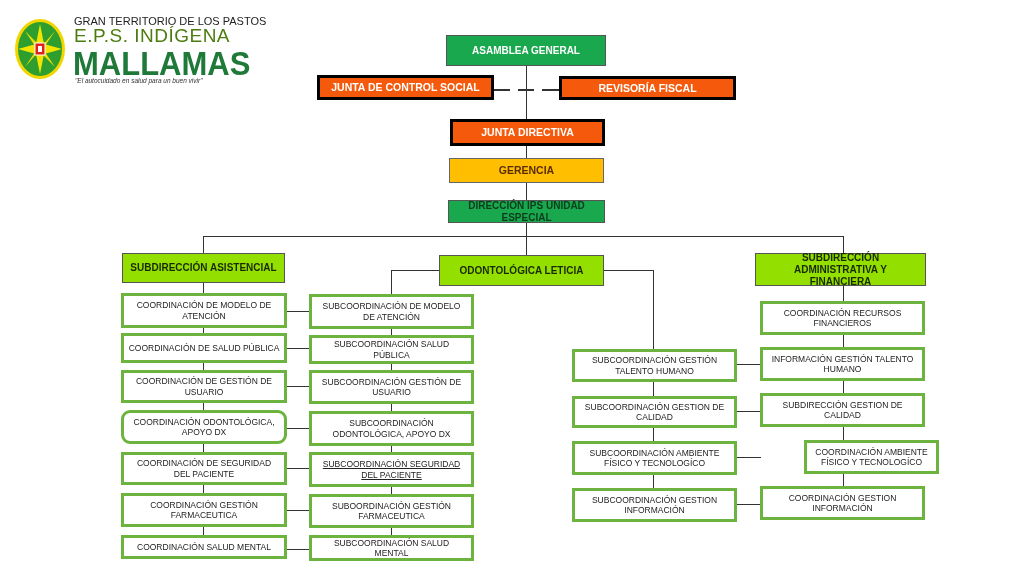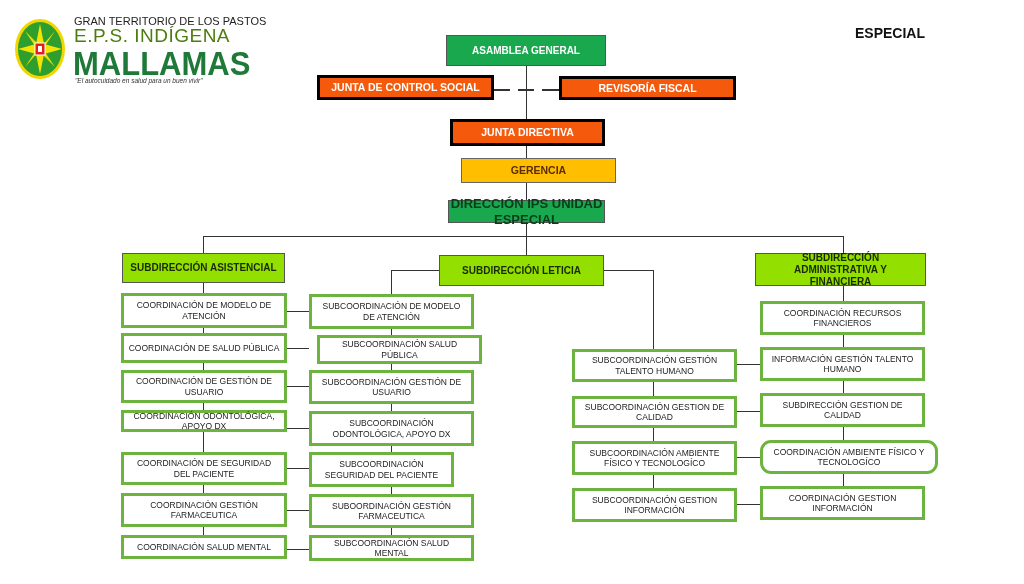--- a/index.html
+++ b/index.html
@@ -2,21 +2,21 @@
 <html><head>
 <meta charset="utf-8">
 <style>
   html, body { margin:0; padding:0; background:#ffffff; }
   body { width:1024px; height:584px; position:relative; overflow:hidden; font-family:"Liberation Sans", sans-serif; }
   .abs { position:absolute; box-sizing:border-box; }
   .box { position:absolute; box-sizing:border-box; display:flex; align-items:center; justify-content:center; text-align:center; font-weight:bold; line-height:1.2; }
   .green-top { background:#1aa84e; color:#ffffff; border:1px solid #555; font-size:10px; }
   .orange { background:#f55a0c; color:#ffffff; border:3px solid #000000; font-size:10.5px; }
   .yellow { background:#ffbf00; color:#5a2c00; border:1px solid #666; font-size:10.5px; }
-  .dir { background:#1aa84e; color:#0a3d1c; border:1px solid #555; font-size:13px; }
+  .dir { background:#1aa84e; color:#0a3d1c; border:1px solid #555; font-size:10px; }
   .lime { background:#93e000; color:#1a2a00; border:1px solid #555; font-size:10px; }
   .node { background:#ffffff; border:3px solid #6db33f; color:#222; font-weight:normal; font-size:8.5px; padding:0 4px; }
   .line { position:absolute; background:#333; }
   .title { position:absolute; font-weight:bold; font-size:14px; text-align:center; color:#111; line-height:1.4; }
   .logo-t1 { position:absolute; font-weight:normal; font-size:11px; color:#222; }
   .logo-t2 { position:absolute; font-size:19px; color:#4d7c0f; letter-spacing:0.5px; }
   .logo-t3 { position:absolute; font-weight:bold; font-size:31px; color:#1f7a3a; letter-spacing:0px; transform:scaleY(1.1); transform-origin:top left; }
   .logo-t4 { position:absolute; font-size:6.5px; color:#333; font-style:italic; }
 </style>
 </head>
@@ -31,21 +31,20 @@
     <rect x="21" y="25" width="10" height="12" fill="#e0201a" stroke="#fff" stroke-width="1"></rect>
     <rect x="24" y="28" width="4" height="6" fill="#fff"></rect>
   </svg>
   <div class="logo-t1" style="left:74px;top:15px;">GRAN TERRITORIO DE LOS PASTOS</div>
   <div class="logo-t2" style="left:74px;top:25px;">E.P.S. INDÍGENA</div>
   <div class="logo-t3" style="left:73px;top:44px;">MALLAMAS</div>
   <div class="logo-t4" style="left:75px;top:77px;">"El autocuidado en salud para un buen vivir"</div>
 </div>
 
 <div class="title" style="left:780px;top:24px;width:220px;">
-  <div>ESPECIAL</div>
 </div>
 
 <div>
 
   <div class="line" style="left:526px;top:66px;width:1px;height:171px;"></div>
 
   <div class="line" style="left:494px;top:89px;width:16px;height:2px;"></div>
   <div class="line" style="left:518px;top:89px;width:16px;height:2px;"></div>
   <div class="line" style="left:542px;top:89px;width:17px;height:2px;"></div>
 
@@ -75,45 +74,45 @@
   <div class="line" style="left:737px;top:364px;width:24px;height:1px;"></div>
   <div class="line" style="left:737px;top:411px;width:24px;height:1px;"></div>
   <div class="line" style="left:737px;top:457px;width:24px;height:1px;"></div>
   <div class="line" style="left:737px;top:504px;width:24px;height:1px;"></div>
 </div>
 
 <div class="box green-top" style="left:446px;top:35px;width:160px;height:31px;">ASAMBLEA GENERAL</div>
 <div class="box orange" style="left:317px;top:75px;width:177px;height:25px;">JUNTA DE CONTROL SOCIAL</div>
 <div class="box orange" style="left:559px;top:76px;width:177px;height:24px;">REVISORÍA FISCAL</div>
 <div class="box orange" style="left:450px;top:119px;width:155px;height:27px;">JUNTA DIRECTIVA</div>
-<div class="box yellow" style="left:461px;top:158px;width:155px;height:25px;">GERENCIA</div>
+<div class="box yellow" style="left:449px;top:158px;width:155px;height:25px;">GERENCIA</div>
 <div class="box dir" style="left:448px;top:200px;width:157px;height:23px;">DIRECCIÓN IPS UNIDAD ESPECIAL</div>
 
 <div class="box lime" style="left:122px;top:253px;width:163px;height:30px;text-align:center;">SUBDIRECCIÓN ASISTENCIAL</div>
-<div class="box lime" style="left:439px;top:255px;width:165px;height:31px;">SUBDIRECCIÓN LETICIA</div>
+<div class="box lime" style="left:439px;top:255px;width:165px;height:31px;">ODONTOLÓGICA LETICIA</div>
 <div class="box lime" style="left:755px;top:253px;width:171px;height:33px;padding:0 6px;">SUBDIRECCIÓN ADMINISTRATIVA Y FINANCIERA</div>
 
 <div class="box node" style="left:121px;top:293px;width:166px;height:35px;">COORDINACIÓN DE MODELO DE ATENCIÓN</div>
 <div class="box node" style="left:121px;top:333px;width:166px;height:30px;">COORDINACIÓN DE SALUD PÚBLICA</div>
 <div class="box node" style="left:121px;top:370px;width:166px;height:33px;">COORDINACIÓN DE GESTIÓN DE USUARIO</div>
-<div class="box node" style="left:121px;top:410px;width:166px;height:22px;">COORDINACIÓN ODONTOLÓGICA, APOYO DX</div>
+<div class="box node" style="left:121px;top:410px;width:166px;height:34px;border-radius:9px;">COORDINACIÓN ODONTOLÓGICA, APOYO DX</div>
 <div class="box node" style="left:121px;top:452px;width:166px;height:33px;">COORDINACIÓN DE SEGURIDAD DEL PACIENTE</div>
 <div class="box node" style="left:121px;top:493px;width:166px;height:34px;">COORDINACIÓN GESTIÓN FARMACEUTICA</div>
 <div class="box node" style="left:121px;top:535px;width:166px;height:24px;">COORDINACIÓN SALUD MENTAL</div>
 
 <div class="box node" style="left:309px;top:294px;width:165px;height:35px;">SUBCOORDINACIÓN DE MODELO DE ATENCIÓN</div>
-<div class="box node" style="left:309px;top:335px;width:165px;height:29px;margin-left:8px;">SUBCOORDINACIÓN SALUD PÚBLICA</div>
+<div class="box node" style="left:309px;top:335px;width:165px;height:29px;">SUBCOORDINACIÓN SALUD PÚBLICA</div>
 <div class="box node" style="left:309px;top:370px;width:165px;height:34px;">SUBCOORDINACIÓN GESTIÓN DE USUARIO</div>
 <div class="box node" style="left:309px;top:411px;width:165px;height:35px;">SUBCOORDINACIÓN ODONTOLÓGICA, APOYO DX</div>
-<div class="box node" style="left:309px;top:452px;width:145px;height:35px;">SUBCOORDINACIÓN  SEGURIDAD DEL PACIENTE</div>
+<div class="box node" style="left:309px;top:452px;width:165px;height:35px;text-decoration:underline;">SUBCOORDINACIÓN  SEGURIDAD DEL PACIENTE</div>
 <div class="box node" style="left:309px;top:494px;width:165px;height:34px;">SUBOORDINACIÓN GESTIÓN FARMACEUTICA</div>
 <div class="box node" style="left:309px;top:535px;width:165px;height:26px;">SUBCOORDINACIÓN SALUD MENTAL</div>
 
 <div class="box node" style="left:572px;top:349px;width:165px;height:33px;">SUBCOORDINACIÓN GESTIÓN TALENTO HUMANO</div>
 <div class="box node" style="left:572px;top:396px;width:165px;height:32px;">SUBCOORDINACIÓN  GESTION DE CALIDAD</div>
 <div class="box node" style="left:572px;top:441px;width:165px;height:34px;">SUBCOORDINACIÓN AMBIENTE FÍSICO Y TECNOLOGÍCO</div>
 <div class="box node" style="left:572px;top:488px;width:165px;height:34px;">SUBCOORDINACIÓN GESTION INFORMACIÓN</div>
 
 <div class="box node" style="left:760px;top:301px;width:165px;height:34px;">COORDINACIÓN RECURSOS FINANCIEROS</div>
 <div class="box node" style="left:760px;top:347px;width:165px;height:34px;">INFORMACIÓN GESTIÓN TALENTO HUMANO</div>
 <div class="box node" style="left:760px;top:393px;width:165px;height:34px;">SUBDIRECCIÓN GESTION DE CALIDAD</div>
-<div class="box node" style="left:760px;top:440px;width:178px;height:34px;border-radius:11px;">COORDINACIÓN AMBIENTE FÍSICO Y TECNOLOGÍCO</div>
+<div class="box node" style="left:804px;top:440px;width:135px;height:34px;">COORDINACIÓN AMBIENTE FÍSICO Y TECNOLOGÍCO</div>
 <div class="box node" style="left:760px;top:486px;width:165px;height:34px;">COORDINACIÓN GESTION INFORMACIÓN</div>
 
 </body></html>

